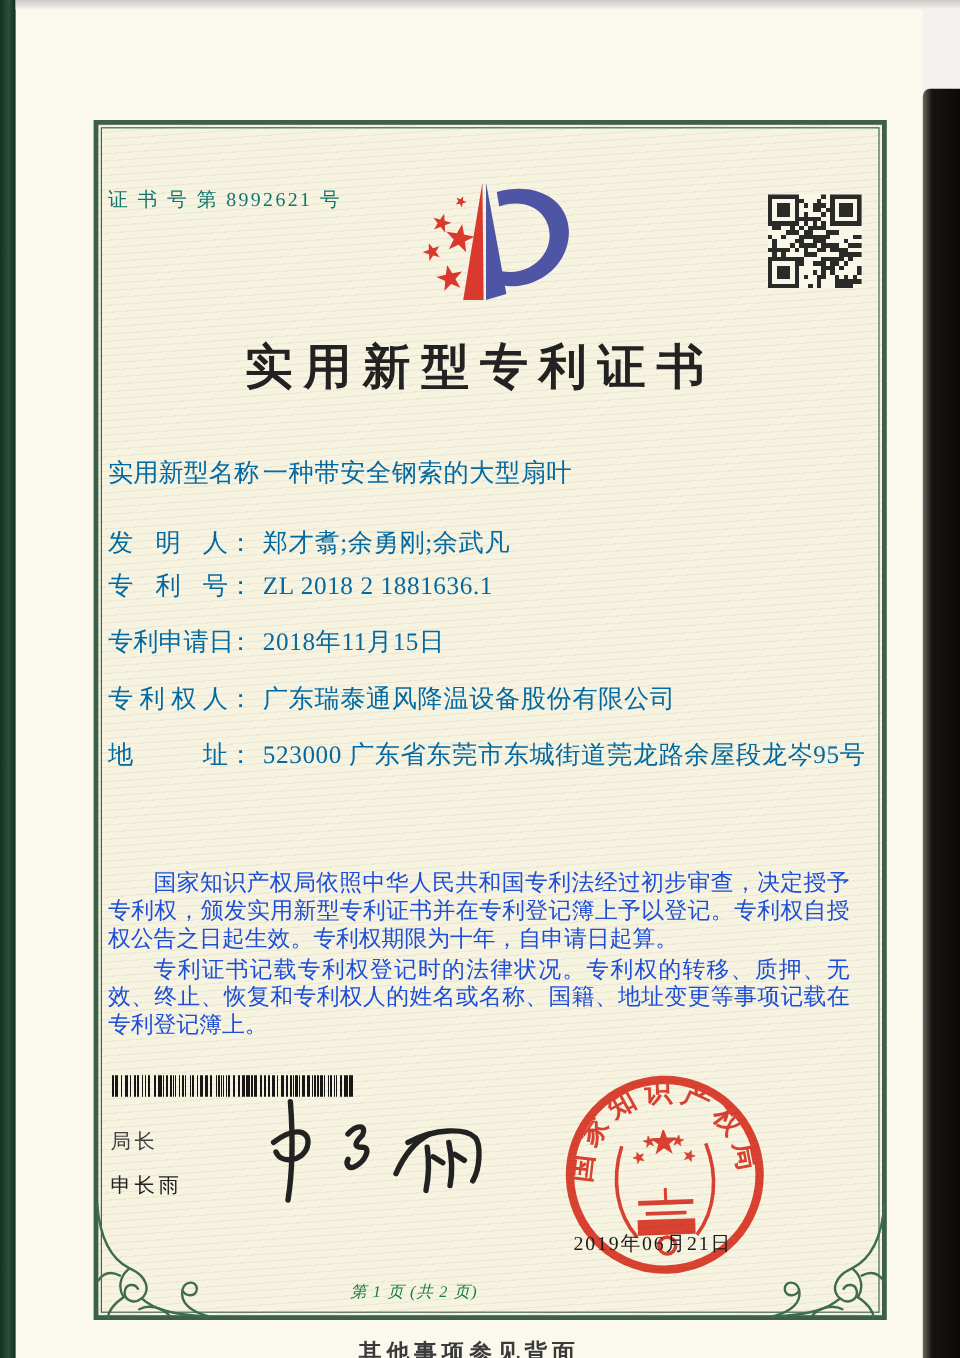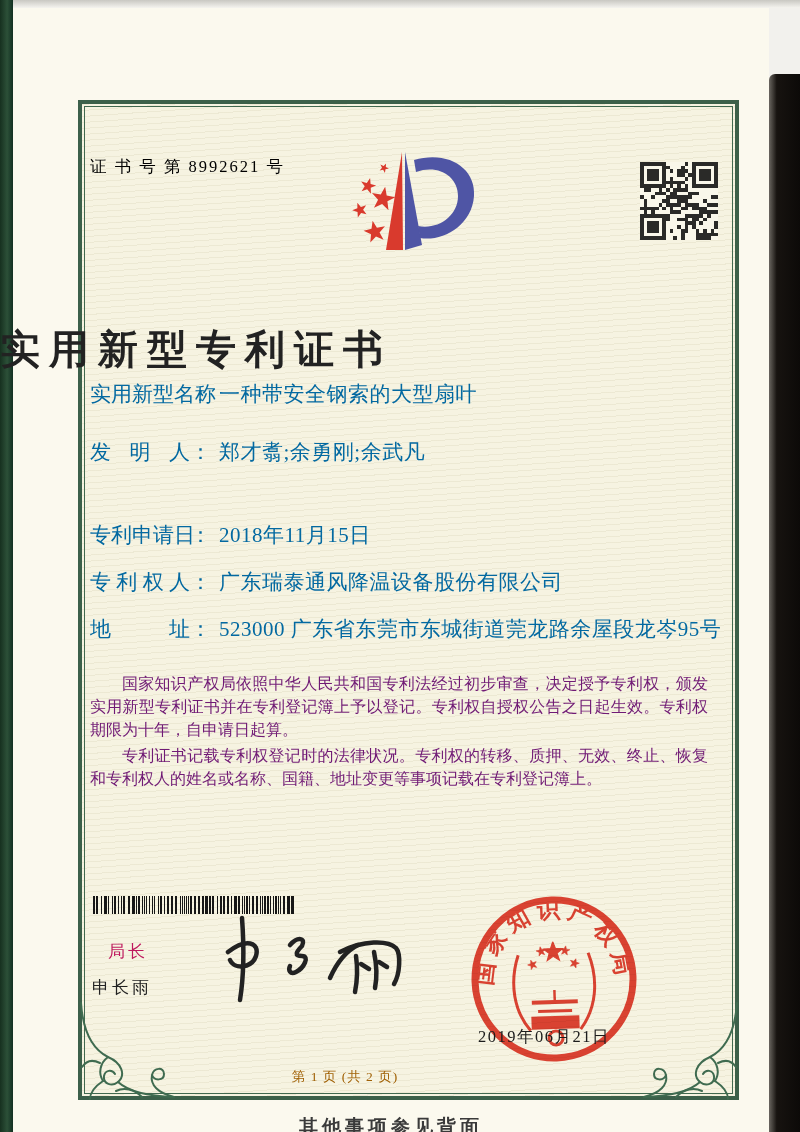--- a/index.html
+++ b/index.html
@@ -15,49 +15,49 @@
   .paper{position:absolute;left:13px;top:6px;width:756px;height:1126px;background:#fbf9ee;}
   
   .frame{position:absolute;left:78px;top:100px;width:661px;height:1000px;box-sizing:border-box;
          border:4px solid #3c604a;background:
          repeating-linear-gradient(176deg,rgba(185,178,138,.16) 0 1px,rgba(0,0,0,0) 1px 6px),#f6f3e1;}
   .frame-inner{position:absolute;inset:2px;border:1px solid #41684f;}
   .flourish{position:absolute;width:100px;height:100px;z-index:5;}
   .fl-br{left:640px;top:1001px;}
   .fl-bl{left:78px;top:1001px;transform:scaleX(-1);}
   
-  .certno{position:absolute;left:90px;top:156px;font-size:16.5px;letter-spacing:2px;color:#000000;z-index:6;}
+  .certno{position:absolute;left:90px;top:156px;font-size:16.5px;letter-spacing:2px;color:#0f766e;z-index:6;}
   .logo{position:absolute;left:330px;top:146px;width:150px;height:114px;z-index:6;}
   .qr{position:absolute;left:640px;top:162px;width:78px;height:78px;z-index:6;background:#f9f7ea;}
-  .title{position:absolute;left:0;top:278px;width:800px;text-align:left;font-size:40px;
-         font-weight:600;letter-spacing:9px;color:#222;z-index:6;margin-top:44px;}
+  .title{position:absolute;left:0;top:278px;width:800px;text-align:center;font-size:40px;
+         font-weight:600;letter-spacing:9px;color:#222;z-index:6;}
   
   .field-row{position:absolute;left:90px;width:630px;font-size:21px;color:#0369a1;z-index:6;white-space:nowrap;}
   .flabel{display:inline-block;width:100px;text-align:justify;text-align-last:justify;
           text-justify:inter-character;vertical-align:bottom;}
   .fcolon{display:inline-block;margin-right:8px;}
   .fvalue{letter-spacing:.5px;}
   .pair2{position:absolute;left:283px;top:0;white-space:nowrap;}
   
-  .bodytext{position:absolute;left:90px;top:672px;width:618px;font-size:16px;line-height:23px;
-            color:#701a75;z-index:6;text-align:justify;}
+  .bodytext{position:absolute;left:90px;top:725px;width:618px;font-size:19px;line-height:23px;
+            color:#1d4ed8;z-index:6;text-align:justify;}
   .bodytext p{margin:0 0 3px 0;text-indent:2em;}
   
   .barcode{position:absolute;left:93px;top:896px;width:202px;height:18px;z-index:6;}
   .sign-role{position:absolute;left:92px;top:940px;font-family:Liberation Mono, monospace;
-             font-size:17px;letter-spacing:3px;color:#be185d;z-index:6;margin-left:16px;}
+             font-size:17px;letter-spacing:3px;color:#404040;z-index:6;}
   .sign-name{position:absolute;left:92px;top:976px;font-family:Liberation Mono, monospace;
              font-size:17px;letter-spacing:3px;color:#222;z-index:6;}
   .signature{position:absolute;left:198px;top:900px;width:215px;height:112px;z-index:7;}
   .seal{position:absolute;left:467px;top:892px;width:174px;height:174px;z-index:6;
         mix-blend-mode:multiply;opacity:.92;transform:rotate(-2deg);}
   .seal-date{position:absolute;left:478px;top:1026px;font-size:16.5px;letter-spacing:1.5px;
              color:#1c1c1c;z-index:8;}
   .page-info{position:absolute;left:80px;top:1068px;width:530px;text-align:center;font-size:13.5px;
-             letter-spacing:1px;color:#a16207;z-index:6;}
+             letter-spacing:1px;color:#15803d;z-index:6;font-style:italic;}
   .back-note{position:absolute;left:299px;top:1114px;font-size:19px;font-weight:600;letter-spacing:4px;
              color:#3a3a3a;z-index:6;}
 </style>
 </head>
 <body>
 
 <div class="scan">
   <div class="paper"></div>
   <div class="edge-left"></div>
   <div class="edge-right"></div>
@@ -349,20 +349,23 @@
     </svg>
 
   <div class="title">实用新型专利证书</div>
 
   <div class="field-row" style="top:380px">
     <span class="flabel">实用新型名称</span><span class="fcolon">：</span><span class="fvalue">一种带安全钢索的大型扇叶</span>
   </div>
   <div class="field-row" style="top:438px">
     <span class="flabel">发明人</span><span class="fcolon">：</span><span class="fvalue">郑才翥;余勇刚;余武凡</span>
   </div>
+  <div class="field-row" style="top:474px">
+    <span class="flabel">专利号</span><span class="fcolon">：</span><span class="fvalue">ZL 2018 2 1881636.1</span>
+  </div>
   <div class="field-row" style="top:521px">
     <span class="flabel">专利申请日</span><span class="fcolon">：</span><span class="fvalue">2018年11月15日</span>
   </div>
   <div class="field-row" style="top:568px">
     <span class="flabel">专利权人</span><span class="fcolon">：</span><span class="fvalue">广东瑞泰通风降温设备股份有限公司</span>
   </div>
   <div class="field-row" style="top:615px">
     <span class="flabel">地址</span><span class="fcolon">：</span><span class="fvalue">523000 广东省东莞市东城街道莞龙路余屋段龙岑95号</span>
   </div>
 

